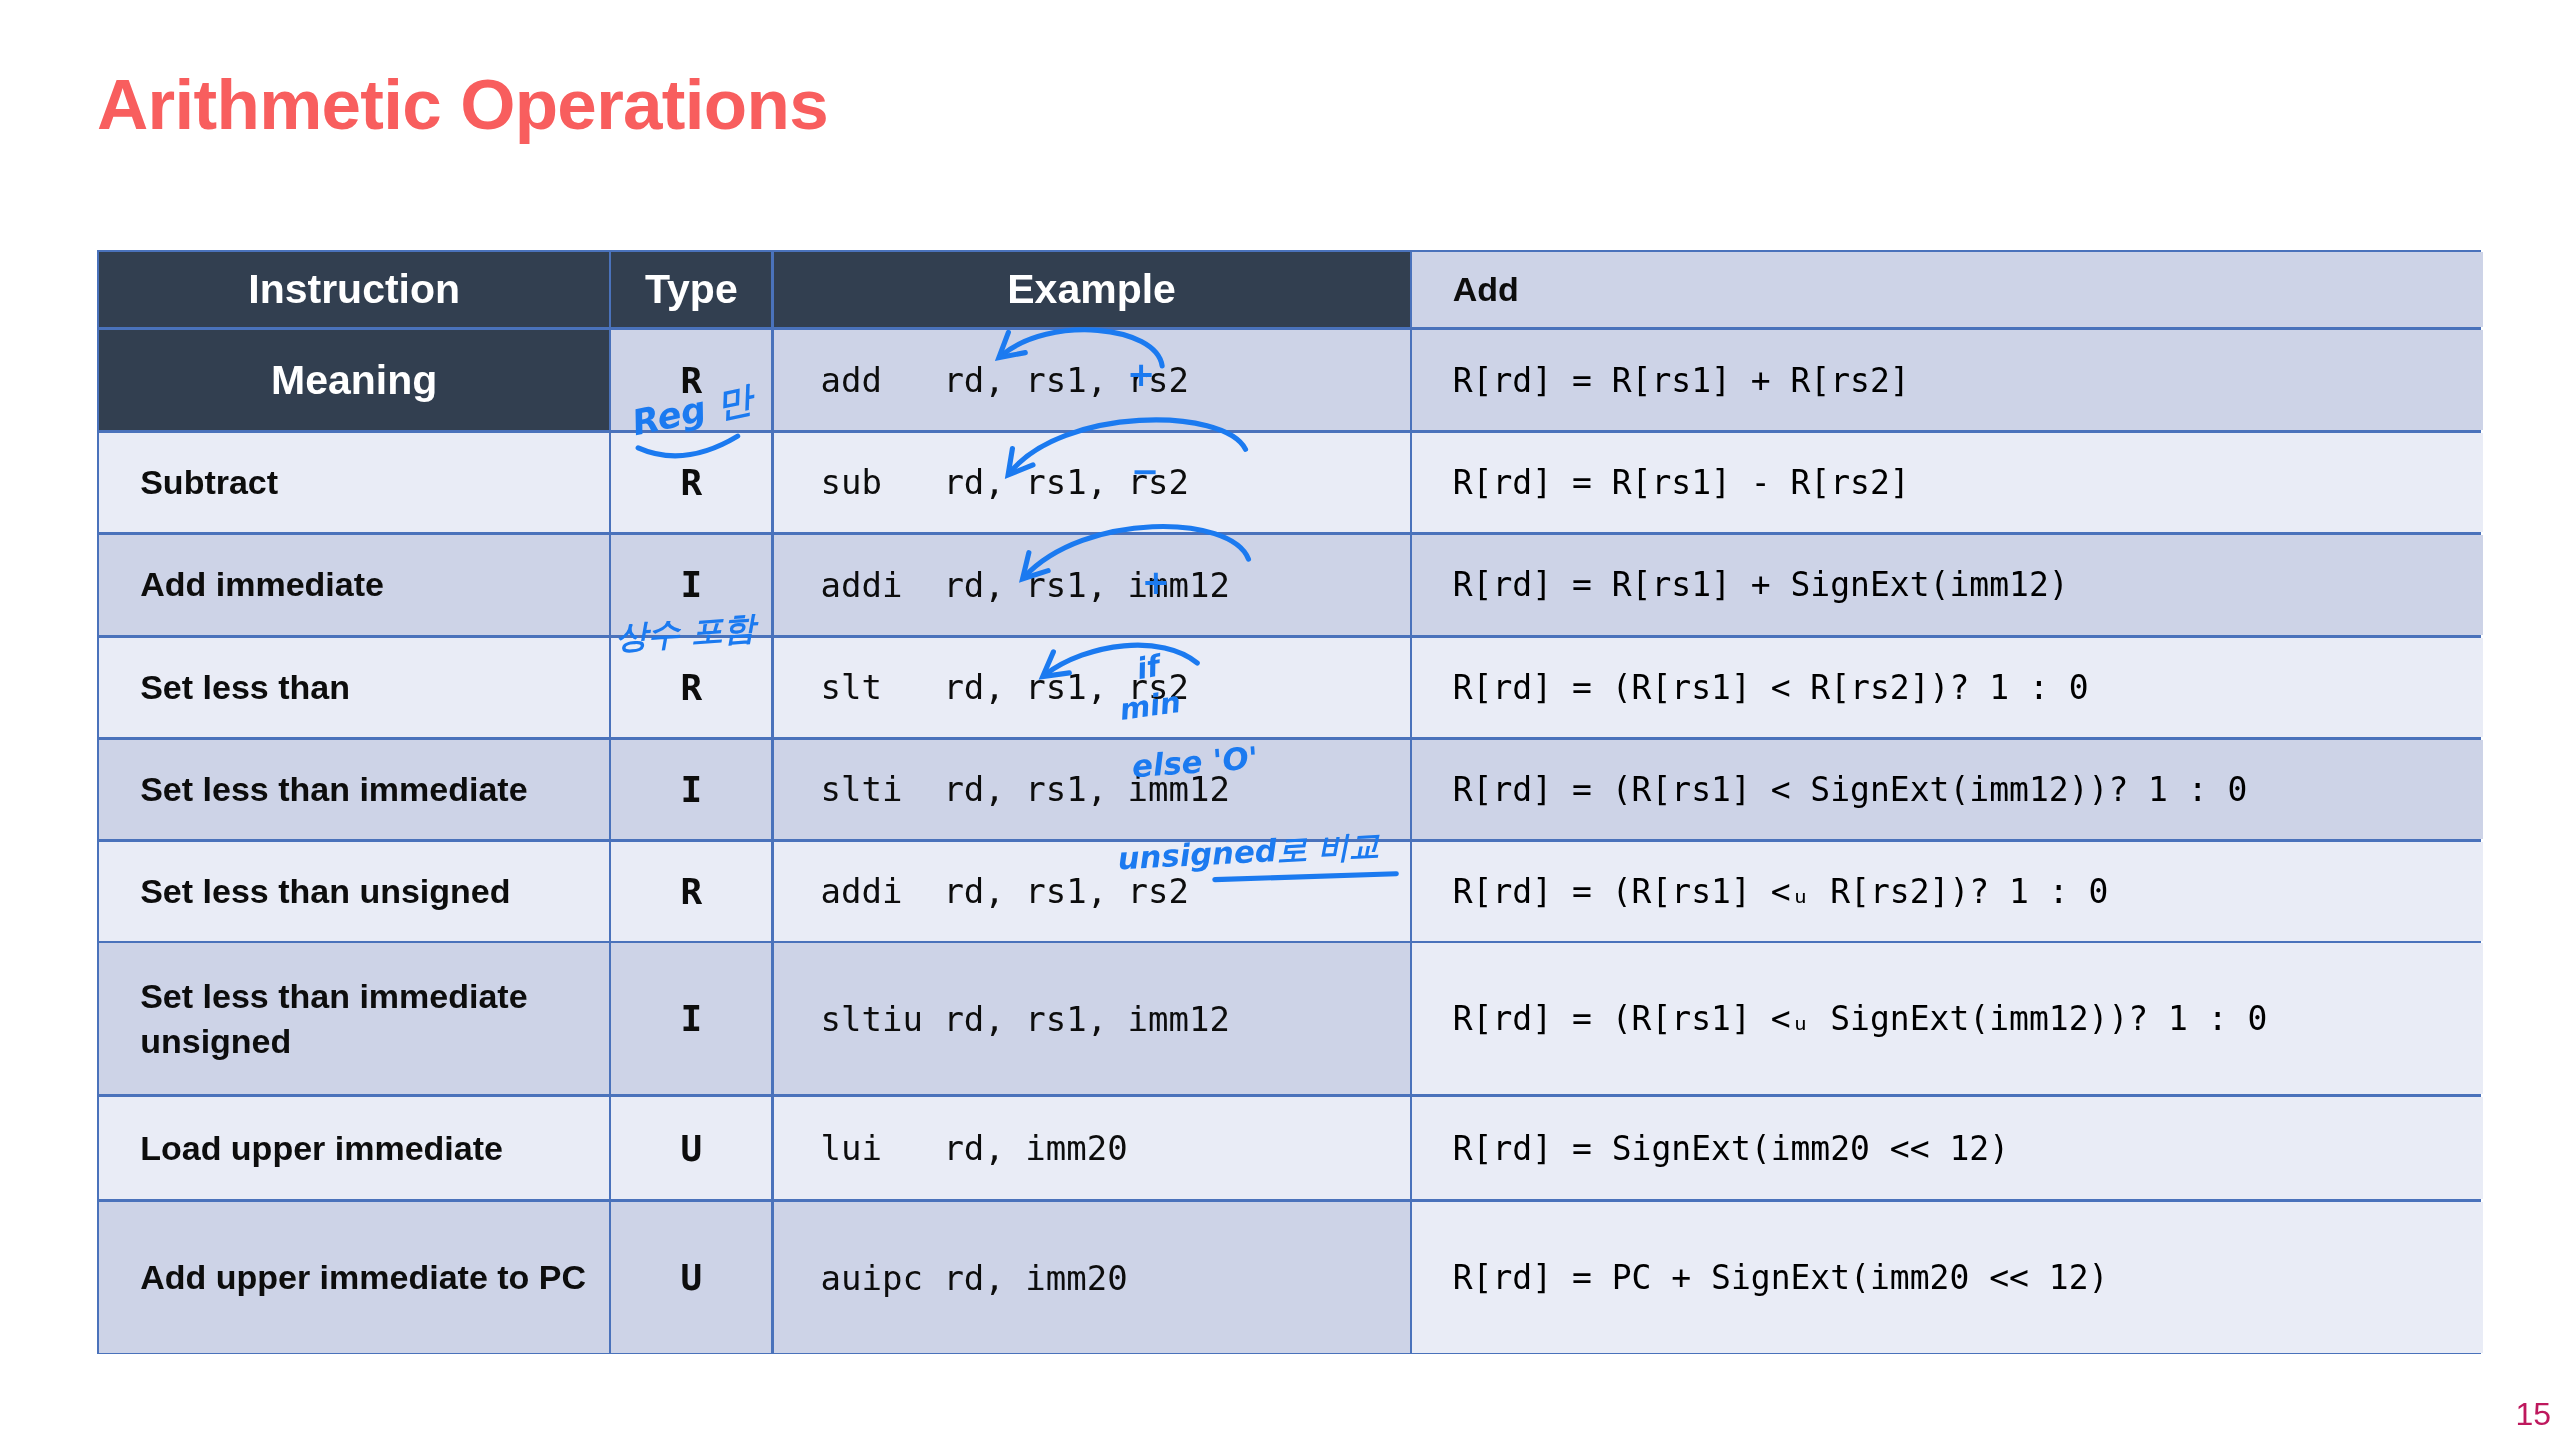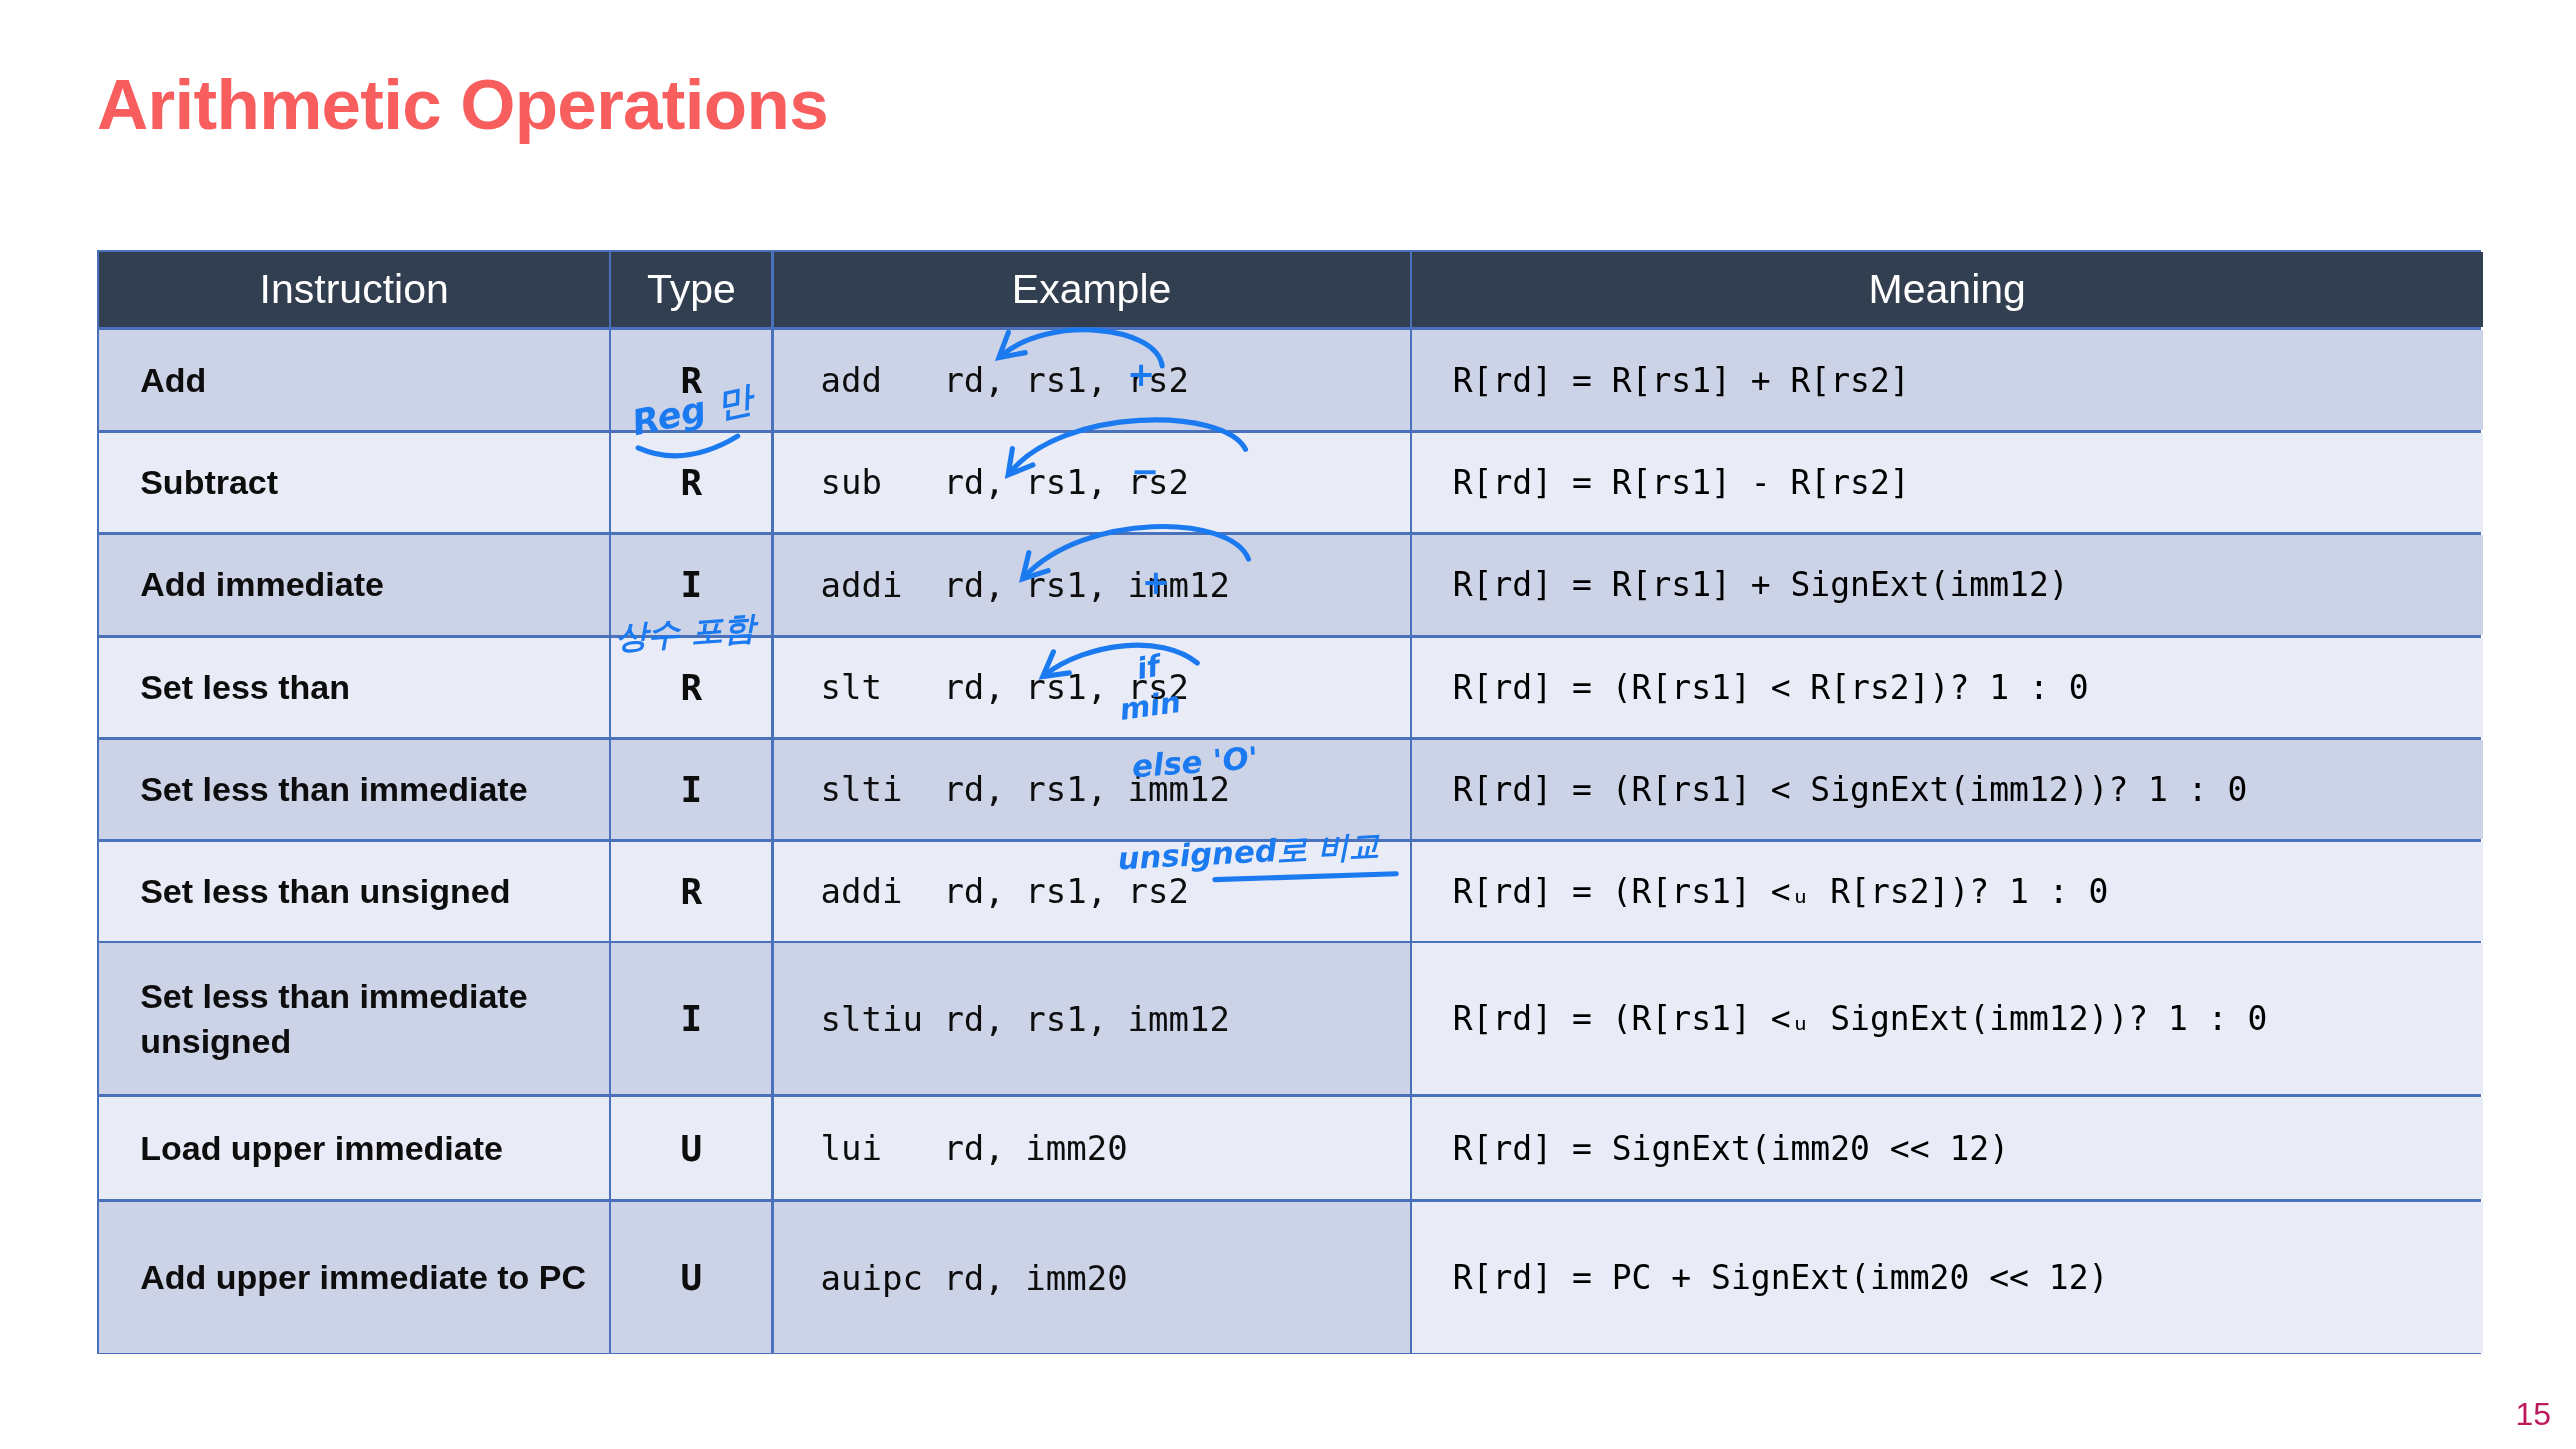--- a/index.html
+++ b/index.html
@@ -6,21 +6,21 @@
   .slide{position:relative;width:2576px;height:1449px;background:#ffffff;overflow:hidden;
          font-family:"Liberation Sans", sans-serif;}
   .title{position:absolute;left:97px;top:64px;font-size:71px;font-weight:bold;
          letter-spacing:-0.7px;color:#f85e5e;}
   .tbl{position:absolute;left:97px;top:250px;width:2384px;height:1104px;
        background:#4a72bb;display:grid;box-sizing:border-box;
        grid-template-columns:510px 160px 636px 1071px;
        grid-template-rows:75px 100px 99px 100px 99px 99px 99px 151px 102px 151px;
        gap:2.9px 2.2px;padding:2.2px;}
   .cell{display:flex;align-items:center;box-sizing:border-box;overflow:visible;}
-  .hdr{background:#323f50;color:#ffffff;font-size:41px;font-weight:normal;justify-content:center;}
+  .hdr{background:#323f50;color:#ffffff;font-size:41px;font-weight:bold;justify-content:center;}
   .dark{background:#cdd3e7;}
   .light{background:#e9ecf6;}
   .c-instr{font-size:34px;font-weight:bold;color:#0d0d0d;padding-left:41px;padding-right:14.6px;line-height:1.32;}
   .c-type{font-family:"DejaVu Sans Mono", monospace;font-size:36px;font-weight:bold;color:#0d0d0d;justify-content:center;}
   .c-ex{font-family:"DejaVu Sans Mono", monospace;font-size:34px;color:#0d0d0d;padding-left:47px;white-space:pre;}
   .c-mean{font-family:"DejaVu Sans Mono", monospace;font-size:33px;color:#000000;padding-left:41px;white-space:pre;}
   .pagenum{position:absolute;right:25px;bottom:16px;font-size:32px;color:#be185d;}
   .ink{position:absolute;left:0;top:0;width:2576px;height:1449px;pointer-events:none;}
   .hand{font-family:"DejaVu Sans", sans-serif;font-style:italic;font-weight:bold;fill:#1b7af0;}
   .stroke{stroke:#1b7af0;stroke-width:7;fill:none;stroke-linecap:round;}
@@ -30,23 +30,23 @@
 
 <div class="slide">
 
   <div class="title">Arithmetic Operations</div>
 
   <div class="tbl">
 
     <div class="cell hdr">Instruction</div>
     <div class="cell hdr">Type</div>
     <div class="cell hdr">Example</div>
+    <div class="cell dark c-instr">Add</div>
+
     <div class="cell hdr">Meaning</div>
-
-    <div class="cell dark c-instr">Add</div>
     <div class="cell dark c-type">R</div>
     <div class="cell dark c-ex">add   rd, rs1, rs2</div>
     <div class="cell dark c-mean">R[rd] = R[rs1] + R[rs2]</div>
 
     <div class="cell light c-instr">Subtract</div>
     <div class="cell light c-type">R</div>
     <div class="cell light c-ex">sub   rd, rs1, rs2</div>
     <div class="cell light c-mean">R[rd] = R[rs1] - R[rs2]</div>
 
     <div class="cell dark c-instr">Add immediate</div>

